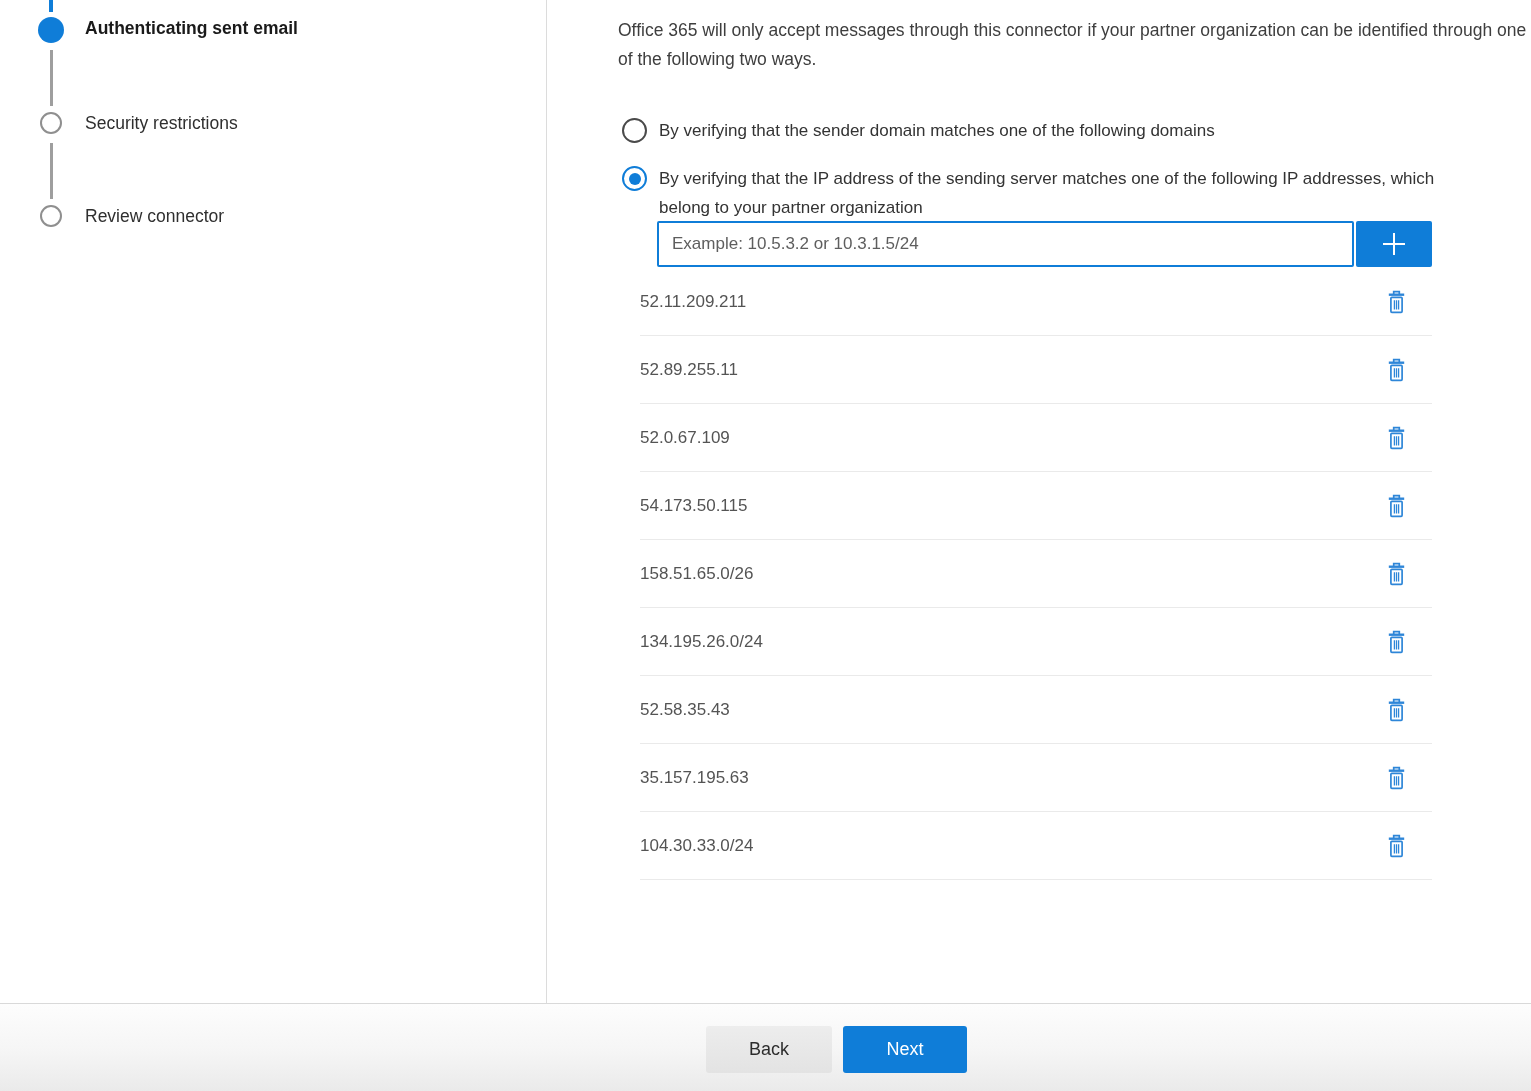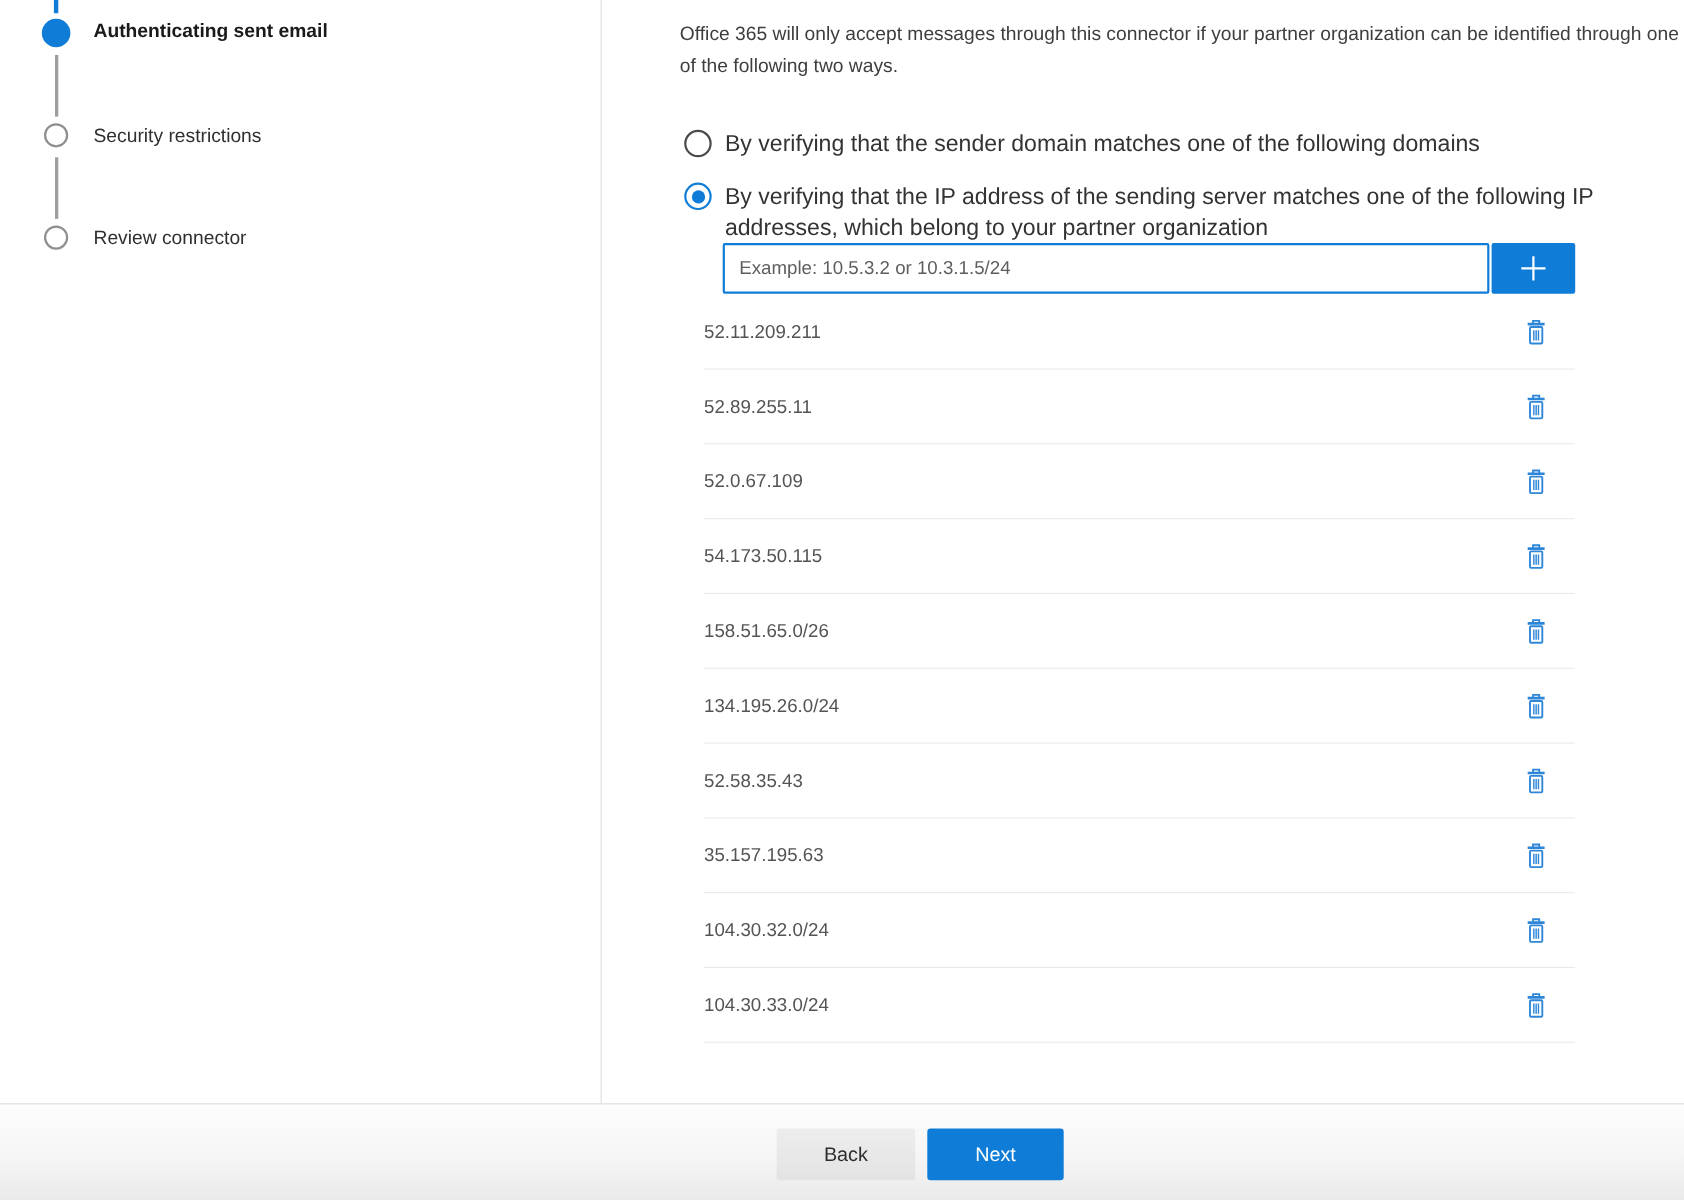--- a/index.html
+++ b/index.html
@@ -28,21 +28,21 @@
   .intro{position:absolute;left:618px;top:16px;width:916px;margin:0;
     font-size:17.5px;line-height:29px;color:#3e3e3e;}
   .option{position:absolute;left:622px;padding-left:37px;box-sizing:border-box;}
   #option-0{top:116px;}
   #option-1{top:164px;}
   .radio{position:absolute;left:0;top:2px;width:25px;height:25px;border:2px solid #4a4a4a;
     border-radius:50%;box-sizing:border-box;background:#fff;cursor:pointer;}
   .radio.selected{border-color:var(--accent);}
   .radio.selected::after{content:"";position:absolute;left:4.5px;top:4.5px;width:12px;height:12px;
     border-radius:50%;background:var(--accent);}
-  .option-label{display:block;font-size:21px;line-height:29px;color:#333;cursor:pointer;}
+  .option-label{display:block;font-size:17px;line-height:29px;color:#333;cursor:pointer;}
   #option-1 .option-label{width:818px;}
   .ip-input{position:absolute;left:657px;top:221px;width:697px;height:46px;box-sizing:border-box;
     border:2px solid var(--accent);border-radius:2px;padding:0 13px;font-size:17px;
     font-family:inherit;color:#404040;outline:none;background:#fff;}
   .ip-input::placeholder{color:#5e5e5e;opacity:1;}
   .add-btn{position:absolute;left:1356px;top:221px;width:76px;height:46px;background:var(--accent);
     border:none;border-radius:2px;cursor:pointer;display:flex;align-items:center;justify-content:center;padding:0;}
   
   .ip-list{position:absolute;left:640px;top:268px;width:792px;height:735px;overflow:hidden;}
   .ip-row{height:68px;display:flex;align-items:center;border-bottom:1px solid #eaeaea;box-sizing:border-box;}
@@ -195,31 +195,20 @@
       <button class="trash-btn">
         <svg width="19" height="24" viewBox="0 0 19 24" fill="none">
           <path d="M6.7 4V1.7h5.6V4" stroke="currentColor" stroke-width="1.7"></path>
           <path d="M1.8 4.7h15.4" stroke="currentColor" stroke-width="2.4"></path>
           <rect x="3.9" y="7.3" width="11.2" height="15" rx="1" stroke="currentColor" stroke-width="1.7"></rect>
           <path d="M7.4 10.2v9.3M9.5 10.2v9.3M11.6 10.2v9.3" stroke="currentColor" stroke-width="1.3"></path>
         </svg>
       </button>
     </div>
 
-    <div class="ip-row">
-      <span class="ip-text">104.30.32.0/24</span>
-      <button class="trash-btn">
-        <svg width="19" height="24" viewBox="0 0 19 24" fill="none">
-          <path d="M6.7 4V1.7h5.6V4" stroke="currentColor" stroke-width="1.7"></path>
-          <path d="M1.8 4.7h15.4" stroke="currentColor" stroke-width="2.4"></path>
-          <rect x="3.9" y="7.3" width="11.2" height="15" rx="1" stroke="currentColor" stroke-width="1.7"></rect>
-          <path d="M7.4 10.2v9.3M9.5 10.2v9.3M11.6 10.2v9.3" stroke="currentColor" stroke-width="1.3"></path>
-        </svg>
-      </button>
-    </div>
 
     <div class="ip-row">
       <span class="ip-text">104.30.33.0/24</span>
       <button class="trash-btn">
         <svg width="19" height="24" viewBox="0 0 19 24" fill="none">
           <path d="M6.7 4V1.7h5.6V4" stroke="currentColor" stroke-width="1.7"></path>
           <path d="M1.8 4.7h15.4" stroke="currentColor" stroke-width="2.4"></path>
           <rect x="3.9" y="7.3" width="11.2" height="15" rx="1" stroke="currentColor" stroke-width="1.7"></rect>
           <path d="M7.4 10.2v9.3M9.5 10.2v9.3M11.6 10.2v9.3" stroke="currentColor" stroke-width="1.3"></path>
         </svg>

